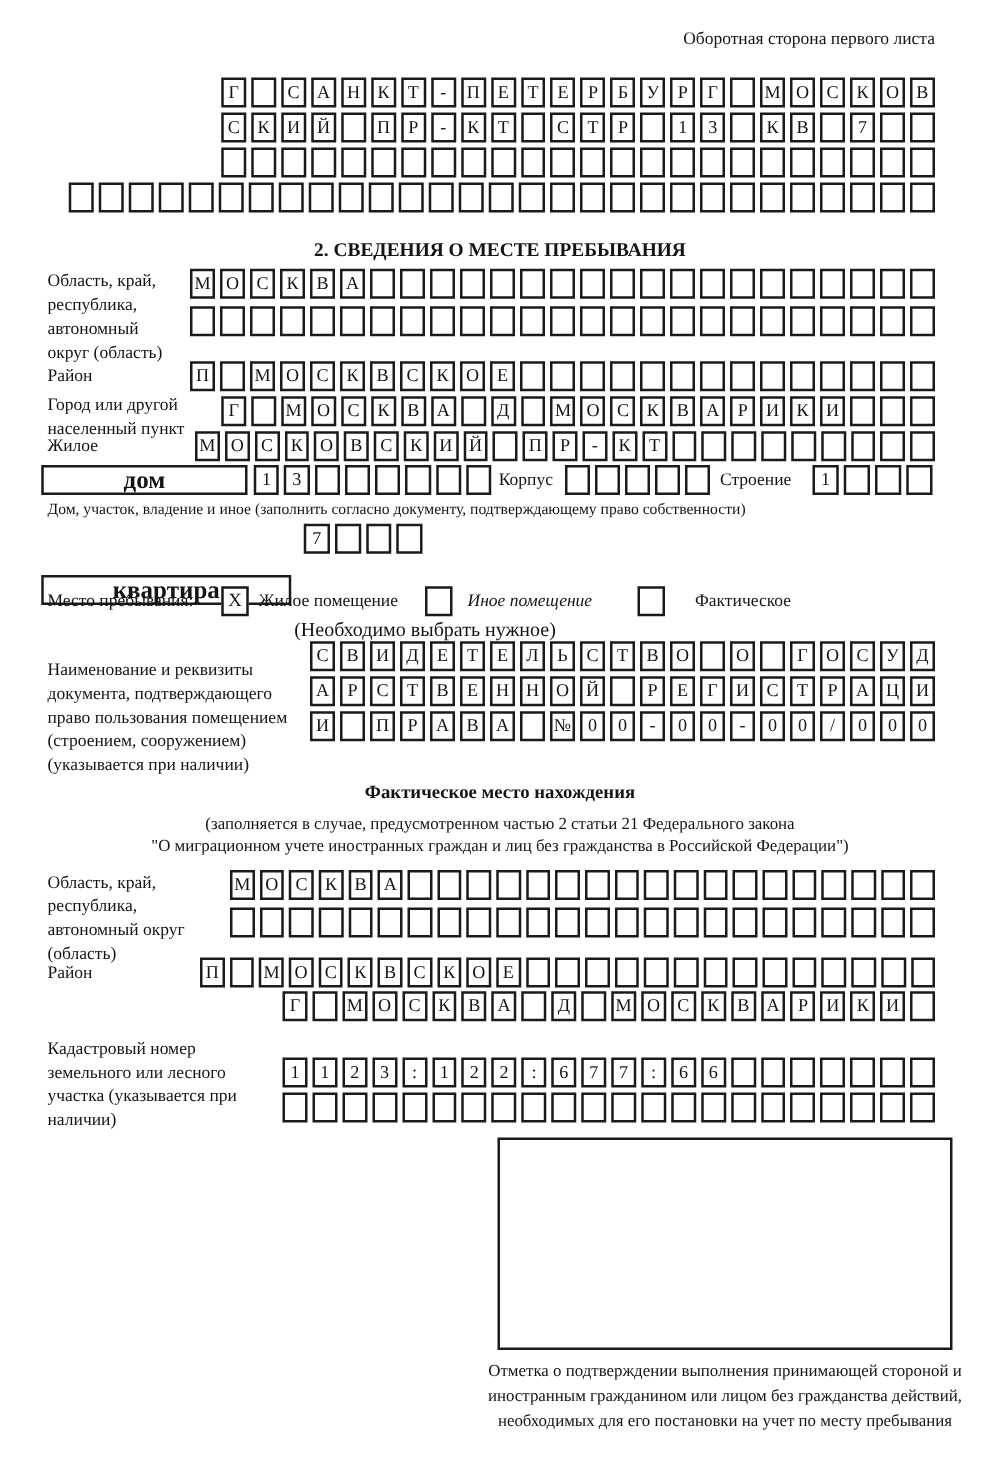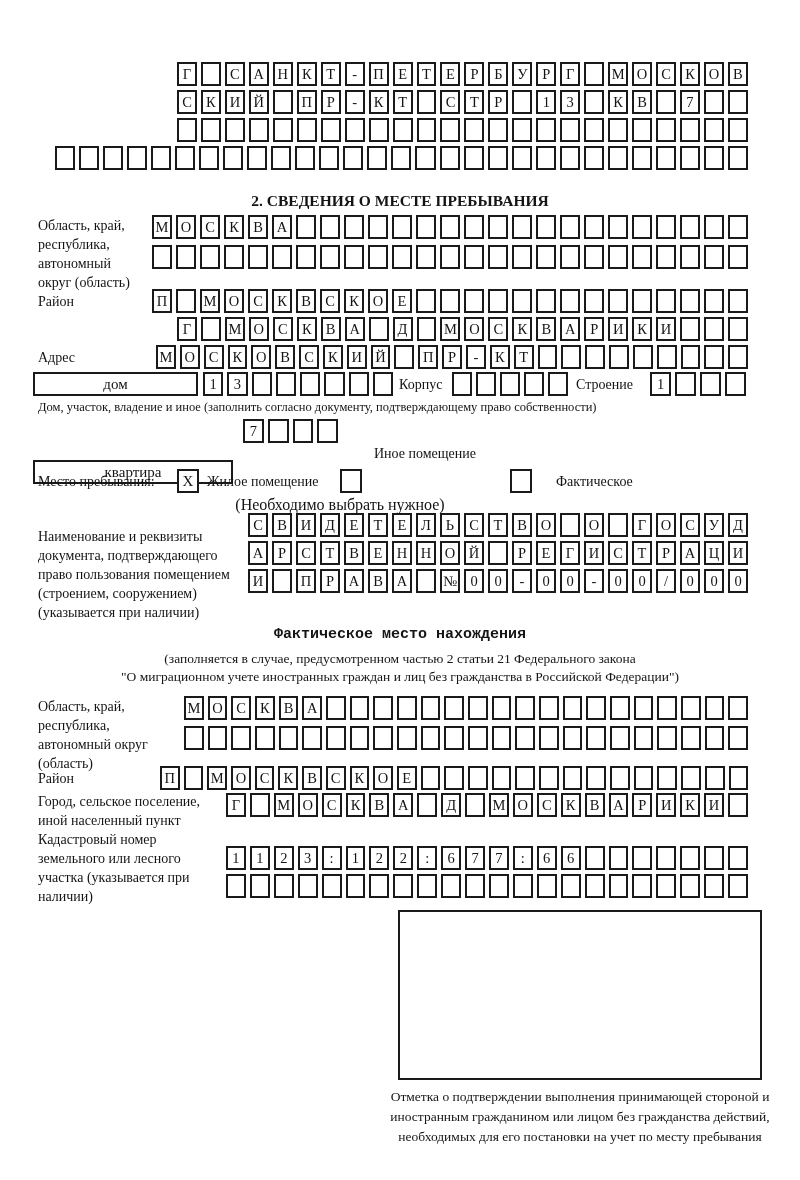--- a/index.html
+++ b/index.html
@@ -17,33 +17,34 @@
   .center { text-align:center; }
   .right { text-align:right; }
   .row { position:absolute; display:flex; gap:4px; }
   .cell {
     flex:1 1 0; height:24px; border:2px solid #1a1a1a; background:#fff;
     display:flex; align-items:center; justify-content:center;
     font-size:14.5px; line-height:1;
   }
   .widebox {
     position:absolute; height:24px; border:2px solid #1a1a1a; background:#fff;
-    display:flex; align-items:center; justify-content:center; font-size:15px;
+    display:flex; align-items:center; justify-content:center; font-size:20px;font-weight:bold;
   }
   .cb {
     position:absolute; width:22px; height:24px; border:2px solid #1a1a1a; background:#fff;
     display:flex; align-items:center; justify-content:center; font-size:15px;
   }
   .stampbox { position:absolute; border:2px solid #1a1a1a; background:#fff; }
 </style>
 </head>
 <body>
 
 <div class="page">
 
+  <div class="lbl right" style="top:22px; right:52px; width:300px;">Оборотная сторона первого листа</div>
 
   <div class="row" style="left:177px; top:62px;  width:571px;">
       <div class="cell">Г</div>
       <div class="cell"></div>
       <div class="cell">С</div>
       <div class="cell">А</div>
       <div class="cell">Н</div>
       <div class="cell">К</div>
       <div class="cell">Т</div>
       <div class="cell">-</div>
@@ -228,20 +229,21 @@
       <div class="cell"></div>
       <div class="cell"></div>
       <div class="cell"></div>
       <div class="cell"></div>
       <div class="cell"></div>
       <div class="cell"></div>
       <div class="cell"></div>
       <div class="cell"></div>
     </div>
 
+  <div class="lbl" style="left:38px; top:315px; width:132px;">Город или другой населенный пункт</div>
   <div class="row" style="left:177px; top:317px; width:571px;">
       <div class="cell">Г</div>
       <div class="cell"></div>
       <div class="cell">М</div>
       <div class="cell">О</div>
       <div class="cell">С</div>
       <div class="cell">К</div>
       <div class="cell">В</div>
       <div class="cell">А</div>
       <div class="cell"></div>
@@ -255,21 +257,21 @@
       <div class="cell">А</div>
       <div class="cell">Р</div>
       <div class="cell">И</div>
       <div class="cell">К</div>
       <div class="cell">И</div>
       <div class="cell"></div>
       <div class="cell"></div>
       <div class="cell"></div>
     </div>
 
-  <div class="lbl" style="left:38px; top:348px;">Адрес</div>
+  <div class="lbl" style="left:38px; top:348px;">Жилое</div>
   <div class="row" style="left:156px; top:345px; width:592px;">
       <div class="cell">М</div>
       <div class="cell">О</div>
       <div class="cell">С</div>
       <div class="cell">К</div>
       <div class="cell">О</div>
       <div class="cell">В</div>
       <div class="cell">С</div>
       <div class="cell">К</div>
       <div class="cell">И</div>
@@ -324,21 +326,21 @@
       <div class="cell">7</div>
       <div class="cell"></div>
       <div class="cell"></div>
       <div class="cell"></div>
     </div>
 
   <div class="lbl" style="left:38px; top:472px;">Место пребывания:</div>
   <div class="cb" style="left:177px; top:469px;">X</div>
   <div class="lbl" style="left:207px; top:472px;">Жилое помещение</div>
   <div class="cb" style="left:340px; top:469px;"></div>
-  <div class="lbl" style="left:374px; top:444px;">Иное помещение</div>
+  <div class="lbl" style="left:374px; top:472px;font-style:italic;">Иное помещение</div>
   <div class="cb" style="left:510px; top:469px;"></div>
   <div class="lbl" style="left:556px; top:472px;">Фактическое</div>
   <div class="cap center" style="left:160px; top:497px; width:360px; font-size:16px;">(Необходимо выбрать нужное)</div>
 
   <div class="lbl" style="left:38px; top:515px; width:208px;margin-top:12px;">Наименование и реквизиты документа, подтверждающего право пользования помещением (строением, сооружением) (указывается при наличии)</div>
   <div class="row" style="left:248px; top:513px; width:500px;">
       <div class="cell">С</div>
       <div class="cell">В</div>
       <div class="cell">И</div>
       <div class="cell">Д</div>
@@ -400,21 +402,21 @@
       <div class="cell">0</div>
       <div class="cell">-</div>
       <div class="cell">0</div>
       <div class="cell">0</div>
       <div class="cell">/</div>
       <div class="cell">0</div>
       <div class="cell">0</div>
       <div class="cell">0</div>
     </div>
 
-  <div class="title center" style="left:0; top:626px; width:800px; font-size:15px;font-family:Liberation Mono, monospace;">Фактическое место нахождения</div>
+  <div class="title center" style="left:0; top:626px; width:800px; font-size:15px;">Фактическое место нахождения</div>
   <div class="note center" style="left:0; top:650px; width:800px;">(заполняется в случае, предусмотренном частью 2 статьи 21 Федерального закона</div>
   <div class="note center" style="left:0; top:668px; width:800px;">"О миграционном учете иностранных граждан и лиц без гражданства в Российской Федерации")</div>
 
   <div class="lbl" style="left:38px; top:697px; width:136px;">Область, край, республика, автономный округ (область)</div>
   <div class="row" style="left:184px; top:696px; width:564px;">
       <div class="cell">М</div>
       <div class="cell">О</div>
       <div class="cell">С</div>
       <div class="cell">К</div>
       <div class="cell">В</div>
@@ -487,21 +489,20 @@
       <div class="cell"></div>
       <div class="cell"></div>
       <div class="cell"></div>
       <div class="cell"></div>
       <div class="cell"></div>
       <div class="cell"></div>
       <div class="cell"></div>
       <div class="cell"></div>
     </div>
 
-  <div class="lbl" style="left:38px; top:792px; width:182px;">Город, сельское поселение, иной населенный пункт</div>
   <div class="row" style="left:226px; top:793px; width:522px;">
       <div class="cell">Г</div>
       <div class="cell"></div>
       <div class="cell">М</div>
       <div class="cell">О</div>
       <div class="cell">С</div>
       <div class="cell">К</div>
       <div class="cell">В</div>
       <div class="cell">А</div>
       <div class="cell"></div>

